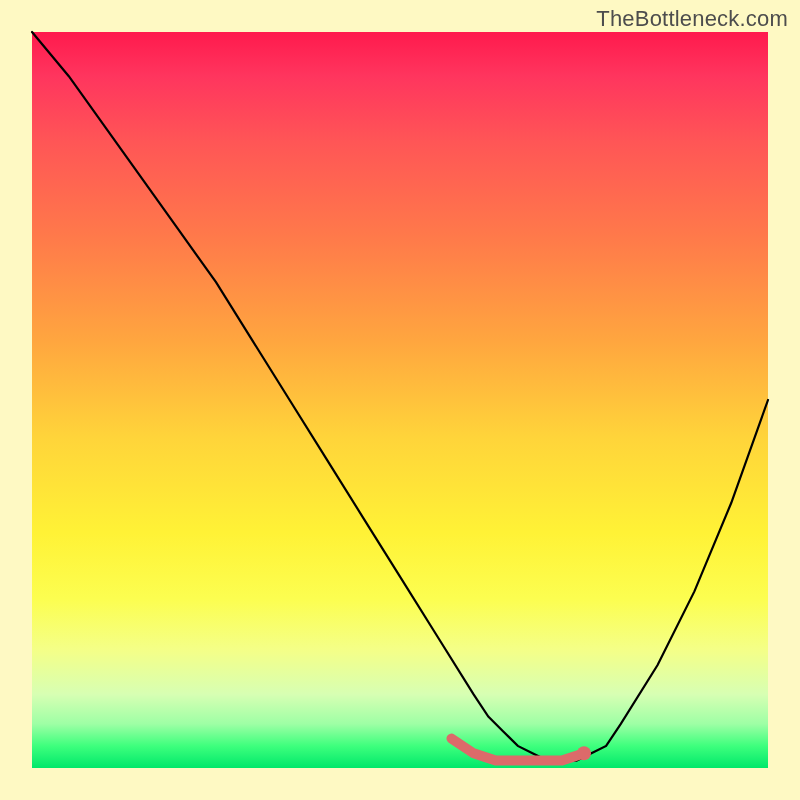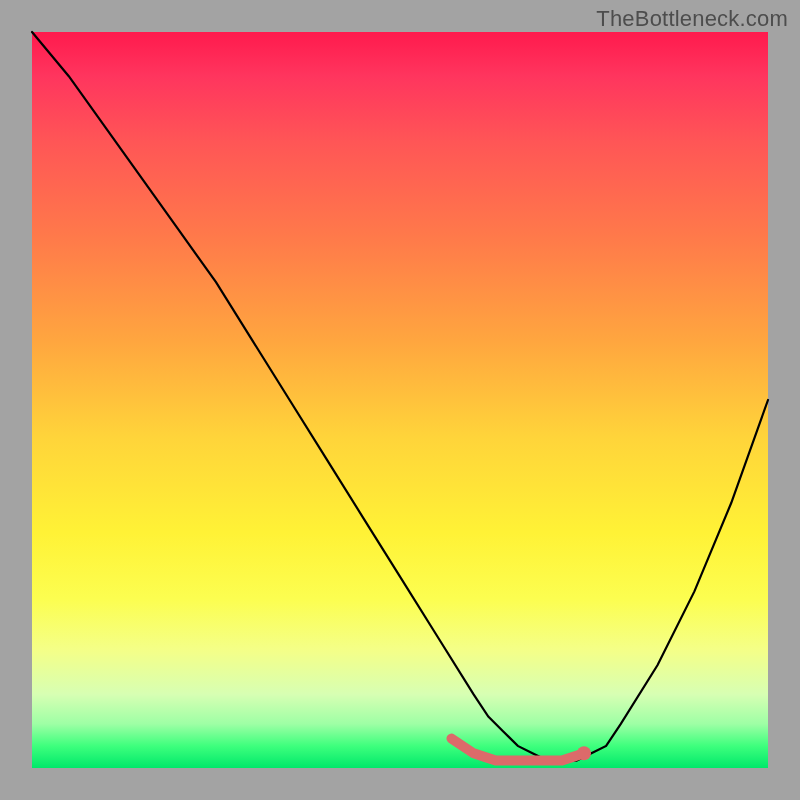--- a/index.html
+++ b/index.html
@@ -7,21 +7,21 @@
     padding: 0;
     width: 800px;
     height: 800px;
     background: #000;
     overflow: hidden;
   }
   .chart-container {
     position: relative;
     width: 800px;
     height: 800px;
-    background: #a3a3a3;
+    background: #fef9c3;
   }
   .plot-area {
     position: absolute;
     left: 32px;
     top: 32px;
     width: 736px;
     height: 736px;
     background: linear-gradient(to bottom,
       #ff1a4d 0%,
       #ff355e 6%,

